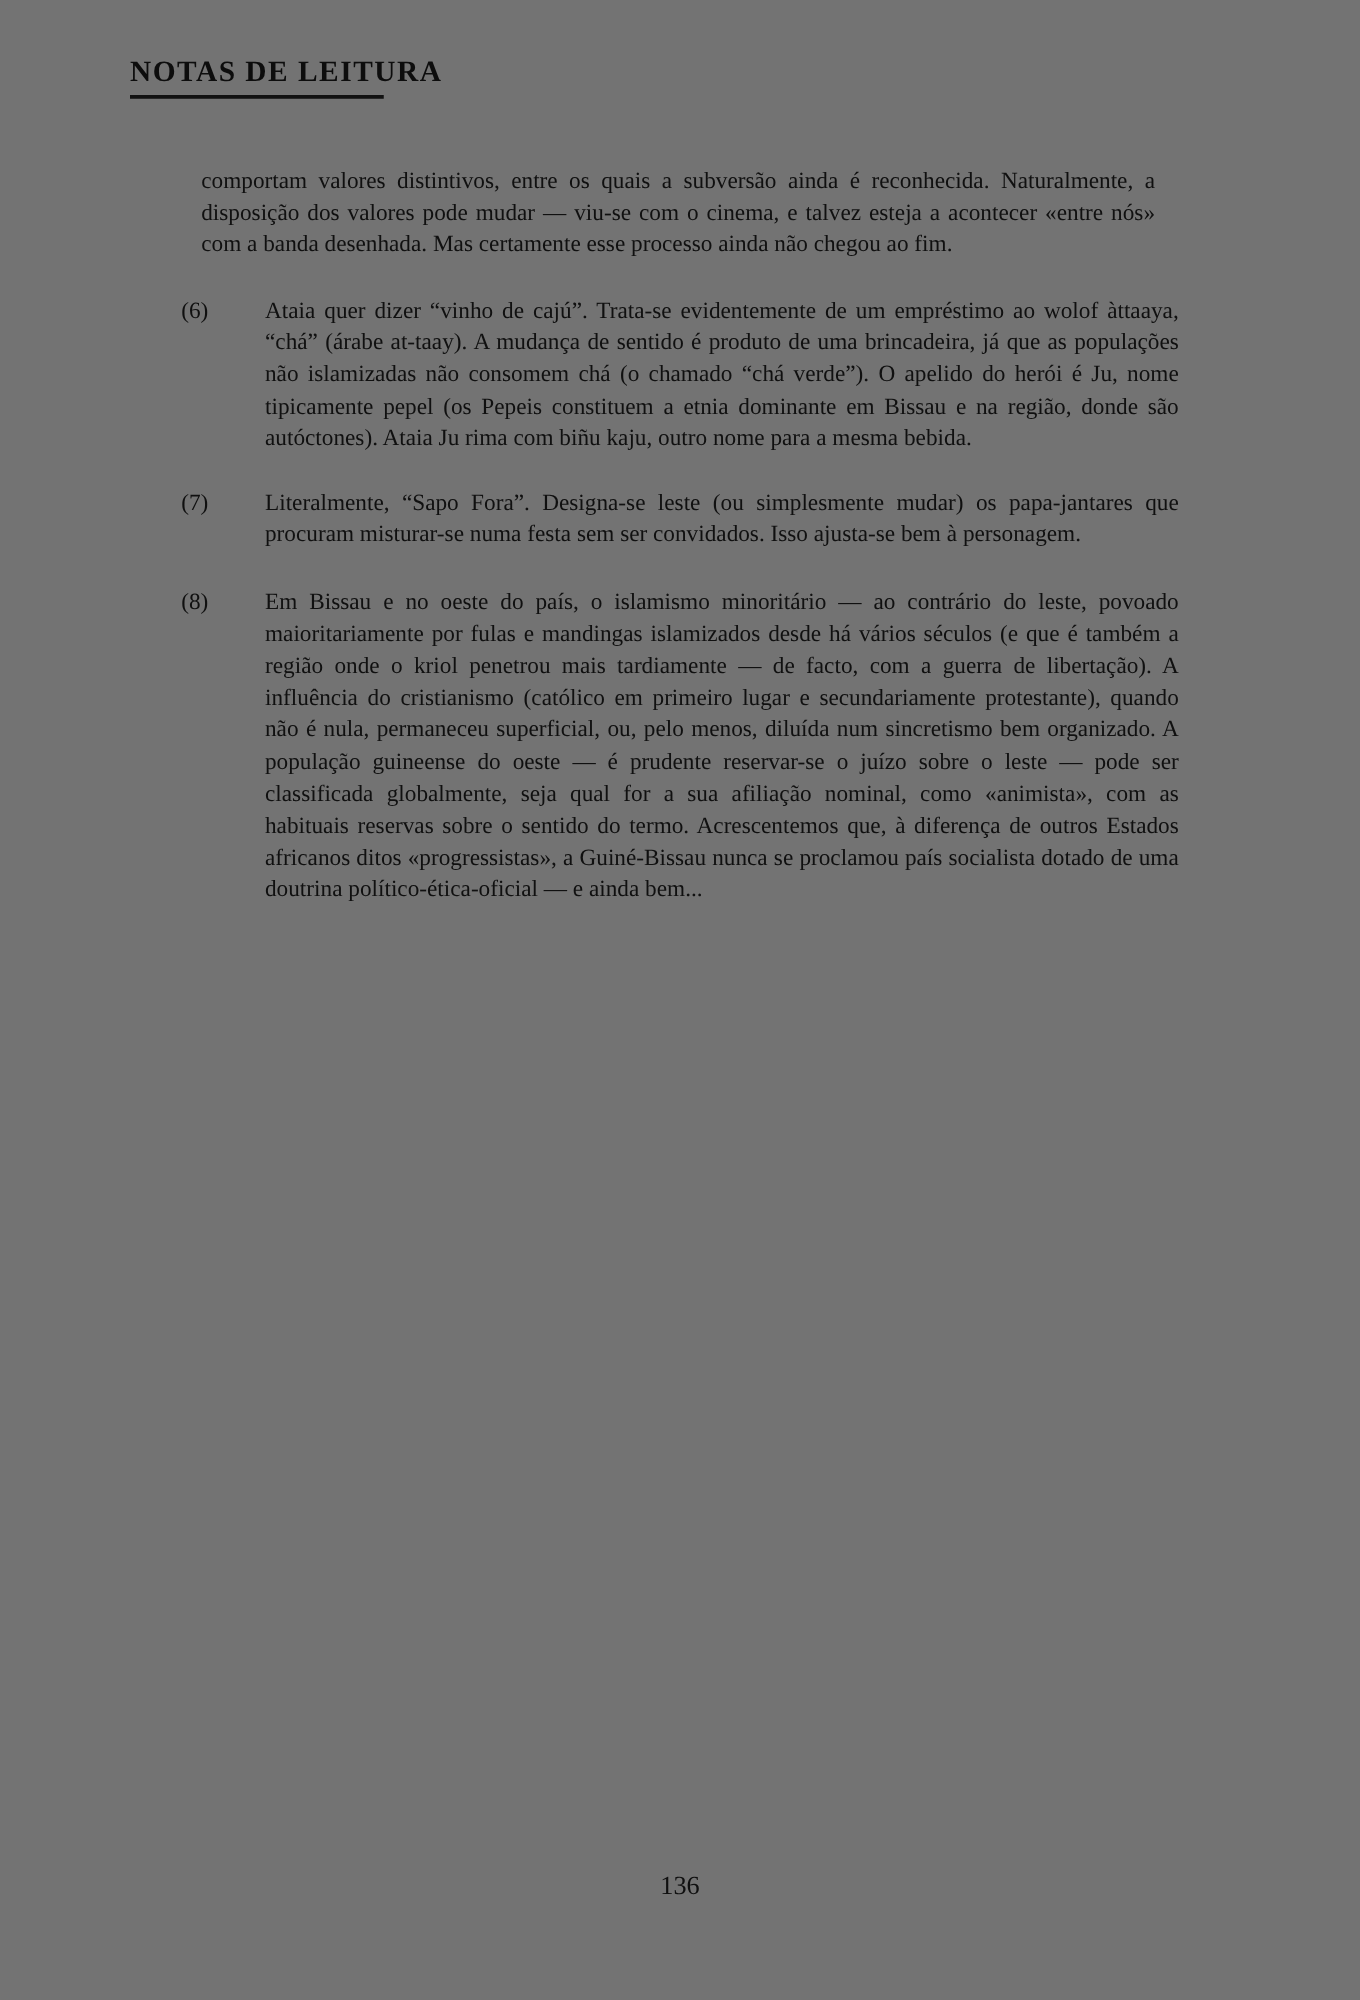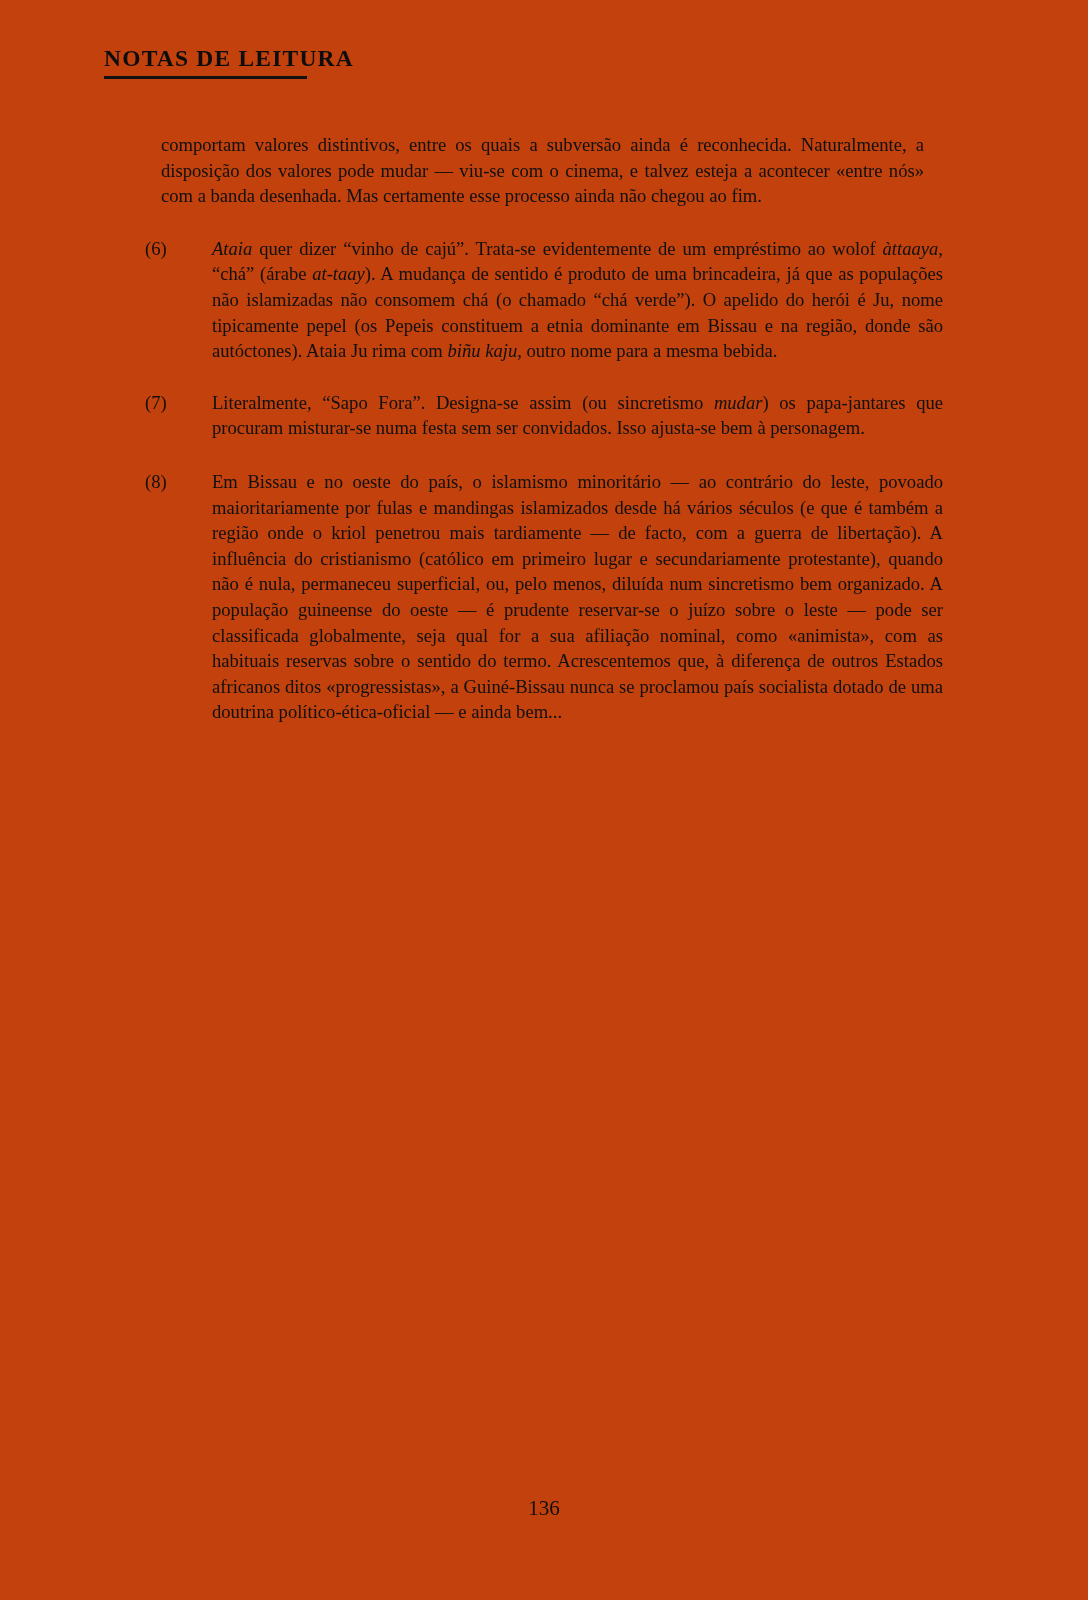--- a/index.html
+++ b/index.html
@@ -12,21 +12,21 @@
     height: 1600px;
     position: relative;
     font-family: "Liberation Serif", "DejaVu Serif", serif;
     color: #111111;
     overflow: hidden;
   }
 
   .page {
     position: absolute;
     inset: 0;
-    background: #c2410c;
+    background: #737373;
   }
 
   
   .running-head {
     position: absolute;
     left: 104px;
     top: 46px;
     width: 420px;
   }
   .running-head-text {
@@ -88,21 +88,21 @@
     color: #101010;
   }
   .note-body {
     display: block;
   }
 
   .spacer-6 { margin-top: 27px; }
   .spacer-7 { margin-top: 26px; }
   .spacer-8 { margin-top: 28px; }
 
-  i, .it { font-style: italic; }
+  i, .it { }
 
   
   .folio {
     position: absolute;
     left: 0;
     top: 1496px;
     width: 1088px;
     text-align: center;
     font-size: 21px;
     color: #101010;
@@ -122,21 +122,21 @@
 
     <p class="para lead">comportam valores distintivos, entre os quais a subversão ainda é reconhecida. Naturalmente, a disposição dos valores pode mudar — viu-se com o cinema, e talvez esteja a acontecer «entre nós» com a banda desenhada. Mas certamente esse processo ainda não chegou ao fim.</p>
 
     <div class="note spacer-6">
       <span class="note-marker">(6)</span>
       <p class="para note-body"><span class="it">Ataia</span><span> quer dizer “vinho de cajú”. Trata-se evidentemente de um empréstimo ao wolof </span><span class="it">àttaaya</span><span>, “chá” (árabe </span><span class="it">at-taay</span><span>). A mudança de sentido é produto de uma brincadeira, já que as populações não islamizadas não consomem chá (o chamado “chá verde”). O apelido do herói é Ju, nome tipicamente pepel (os Pepeis constituem a etnia dominante em Bissau e na região, donde são autóctones). Ataia Ju rima com </span><span class="it">biñu kaju</span><span>, outro nome para a mesma bebida.</span></p>
     </div>
 
     <div class="note spacer-7">
       <span class="note-marker">(7)</span>
-      <p class="para note-body"><span>Literalmente, “Sapo Fora”. Designa-se assim (ou sincretismo </span><span class="it">mudar</span><span>) os papa-jantares que procuram misturar-se numa festa sem ser convidados. Isso ajusta-se bem à personagem.</span></p>
+      <p class="para note-body"><span>Literalmente, “Sapo Fora”. Designa-se leste (ou simplesmente </span><span class="it">mudar</span><span>) os papa-jantares que procuram misturar-se numa festa sem ser convidados. Isso ajusta-se bem à personagem.</span></p>
     </div>
 
     <div class="note spacer-8">
       <span class="note-marker">(8)</span>
       <p class="para note-body"><span>Em Bissau e no oeste do país, o islamismo minoritário — ao contrário do leste, povoado maioritariamente por fulas e mandingas islamizados desde há vários séculos (e que é também a região onde o kriol penetrou mais tardiamente — de facto, com a guerra de libertação). A influência do cristianismo (católico em primeiro lugar e secundariamente protestante), quando não é nula, permaneceu superficial, ou, pelo menos, diluída num sincretismo bem organizado. A população guineense do oeste — é prudente reservar-se o juízo sobre o leste — pode ser classificada globalmente, seja qual for a sua afiliação nominal, como «animista», com as habituais reservas sobre o sentido do termo. Acrescentemos que, à diferença de outros Estados africanos ditos «progressistas», a Guiné-Bissau nunca se proclamou país socialista dotado de uma doutrina político-ética-oficial — e ainda bem...</span></p>
     </div>
 
   </div>
 
   <div class="folio">136</div>

